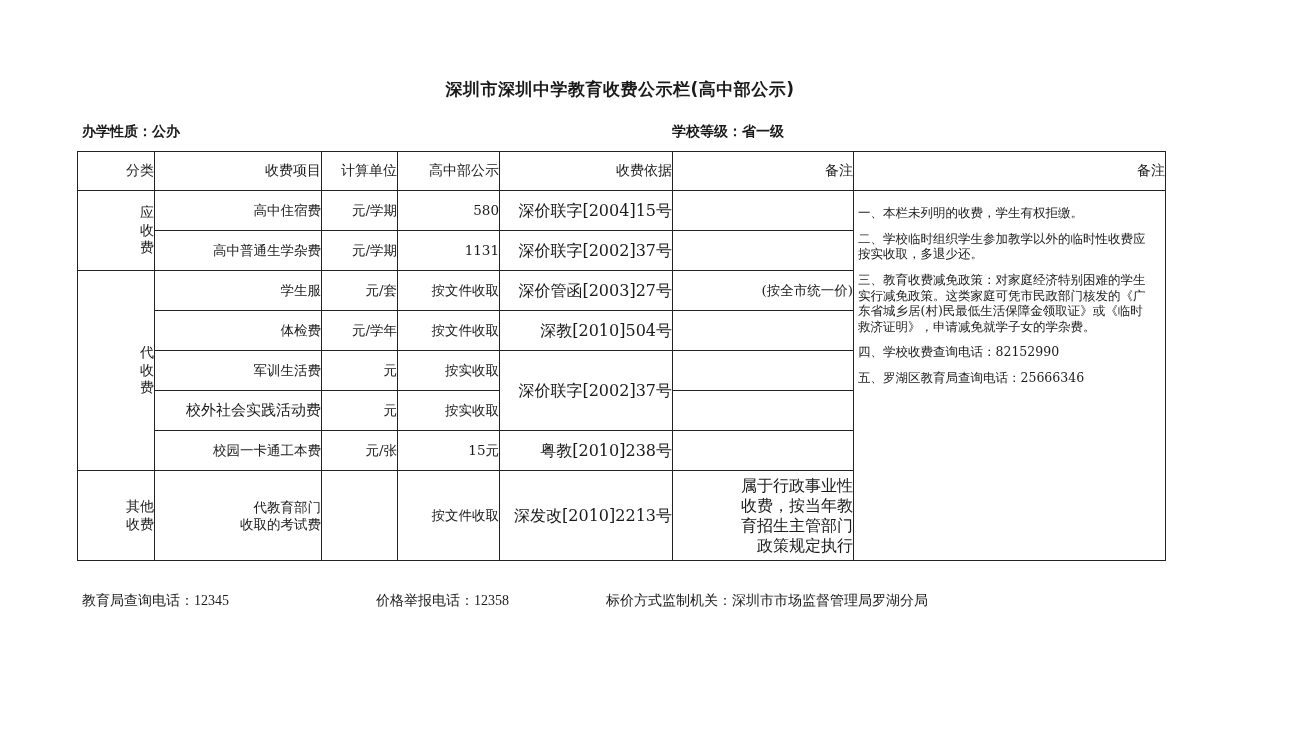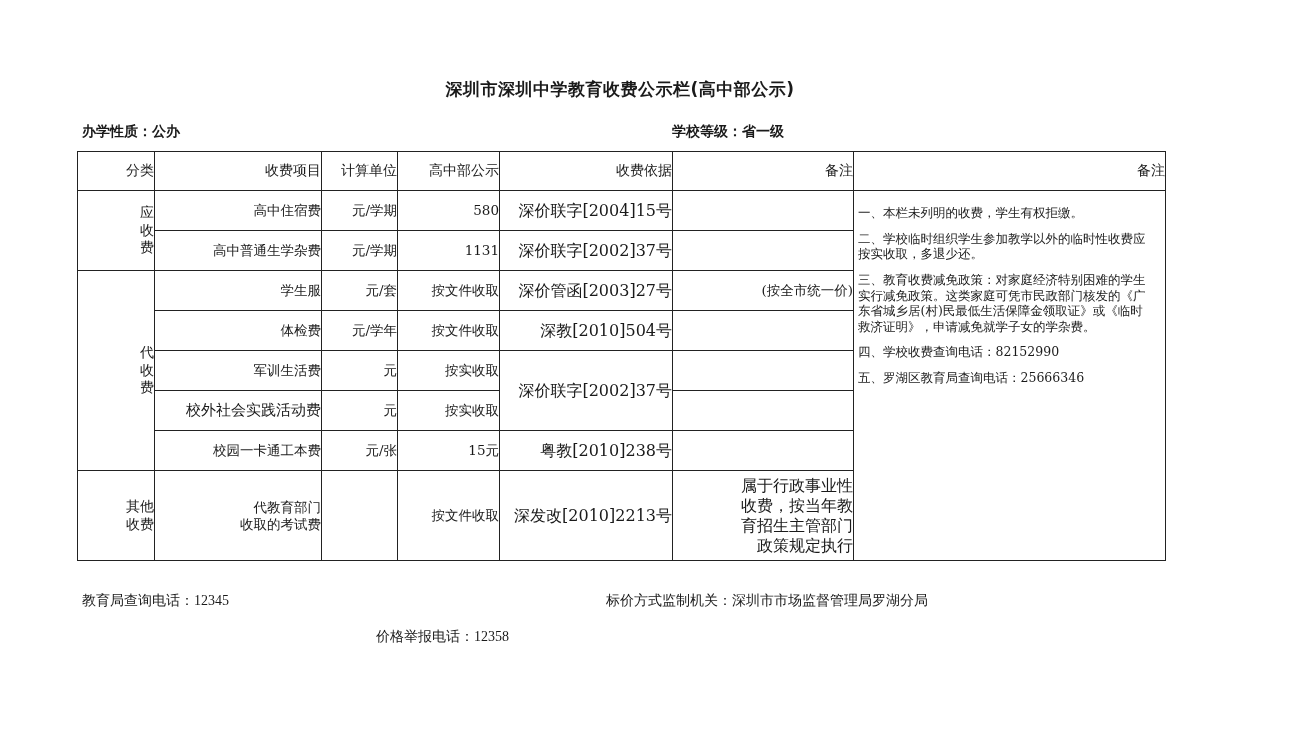--- a/index.html
+++ b/index.html
@@ -17,21 +17,21 @@
   table.fee td, table.fee th { border: 1.6px solid #222; padding: 0; text-align: right;
               vertical-align: middle; font-weight: normal; line-height: 1.25; overflow: hidden; }
   table.fee th { height: 38px; font-size: 14px; }
   .r { height: 40px; }
   .cat { font-size: 14px; line-height: 1.2; }
   .notes { text-align: left !important; vertical-align: top !important; font-size: 12.5px; line-height: 1.25; padding: 14px 4px 0 4px !important; }
   .notes p { margin: 0 12px 10px 0; }
   .small { font-size: 16px; margin-top: 37px; }
   .footer { position: absolute; top: 592px; font-size: 14px; font-family: Liberation Serif, serif; }
   .f1 { left: 82px; }
-  .f2 { left: 376px; margin-top: 36px; }
+  .f2 { left: 376px; }
   .f3 { left: 606px; }
 </style>
 </head>
 <body>
 
 <div class="title">深圳市深圳中学教育收费公示栏(高中部公示)</div>
 <div class="meta left">办学性质：公办</div>
 <div class="meta right">学校等级：省一级</div>
 
 <table class="fee">

